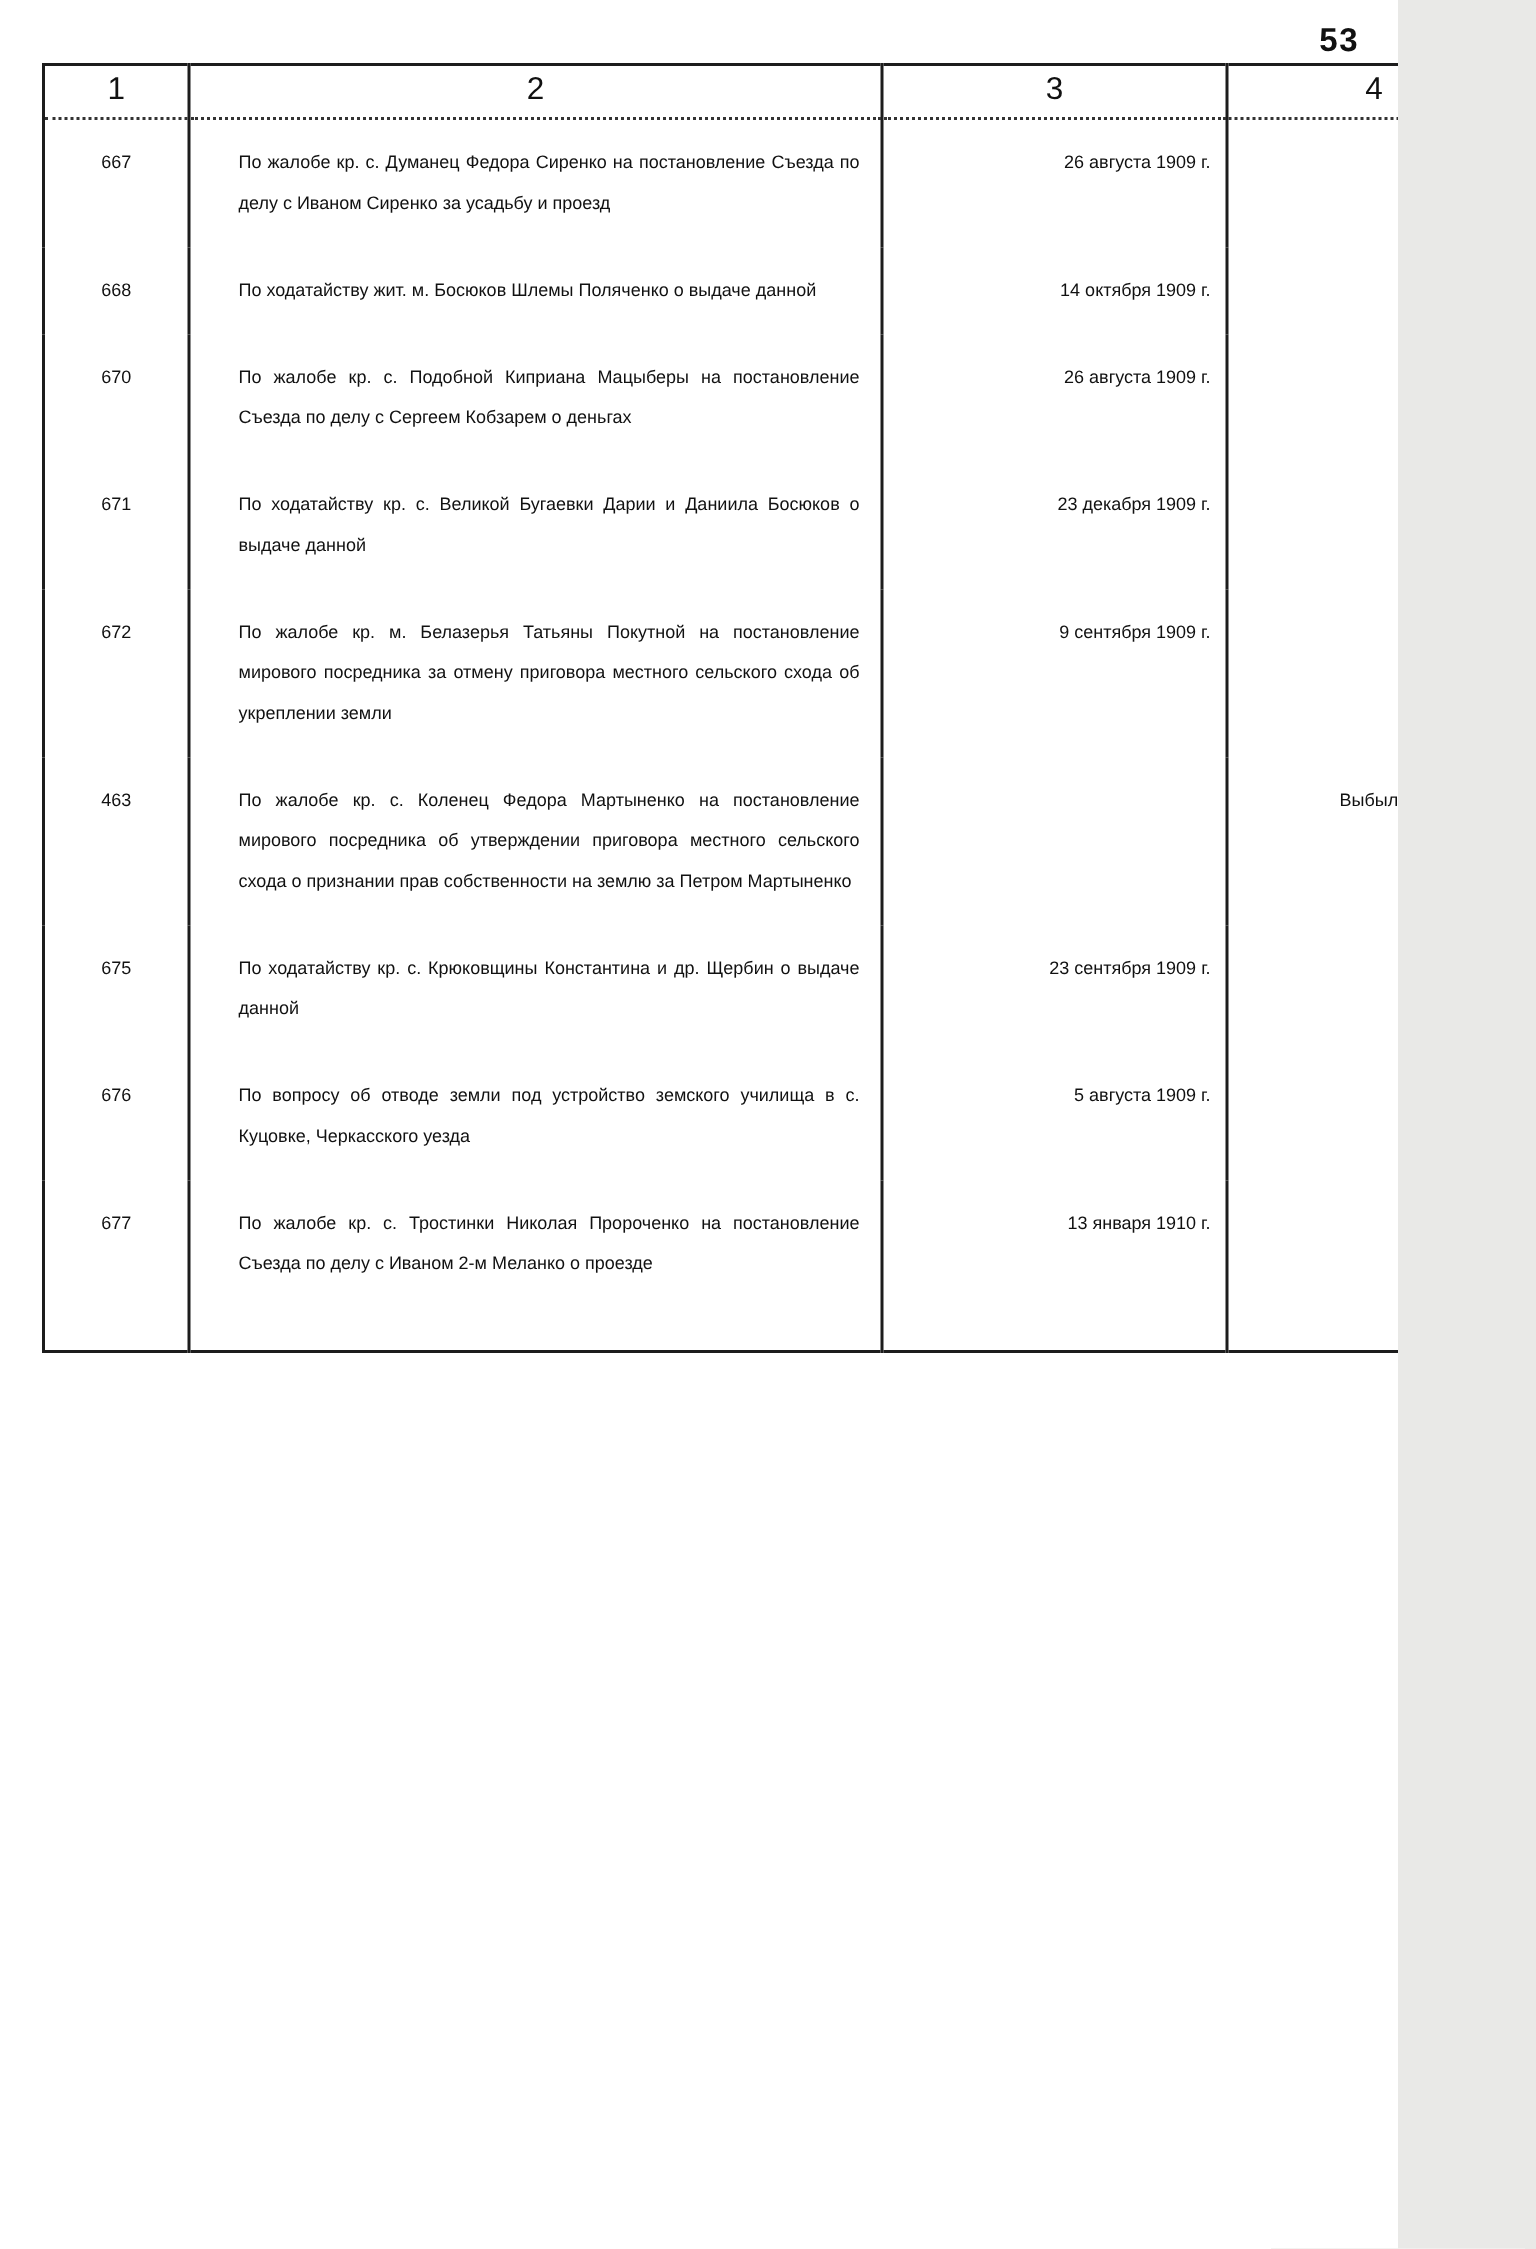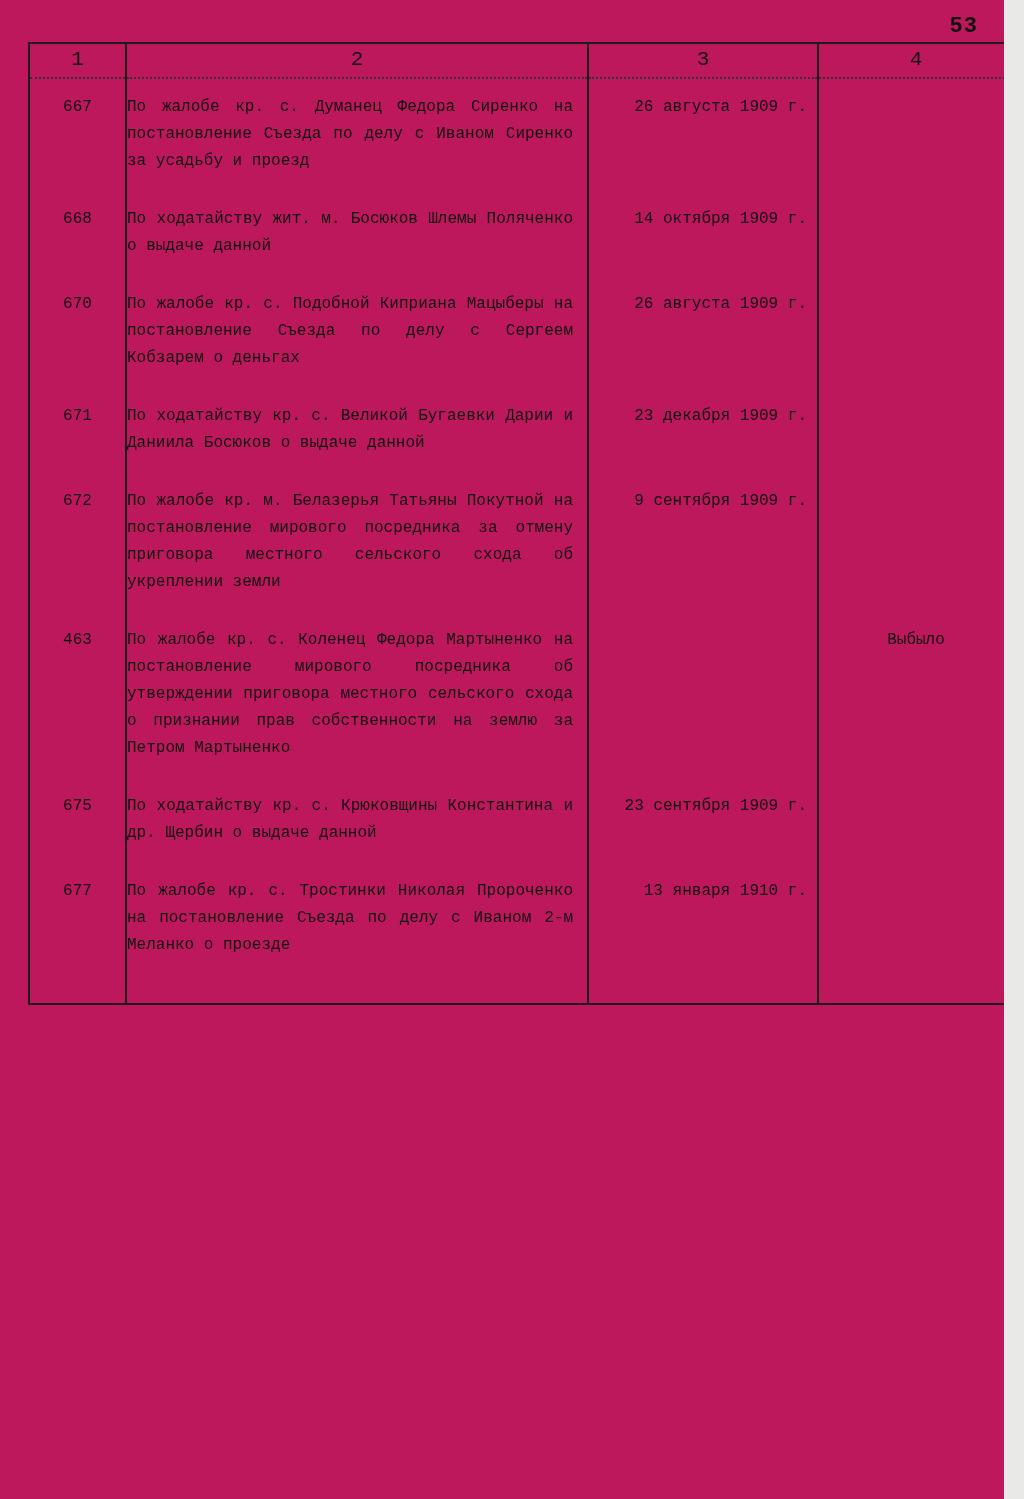--- a/index.html
+++ b/index.html
@@ -2,25 +2,25 @@
 <html><head>
 <meta charset="utf-8">
 <style>
   html, body {
     margin: 0;
     padding: 0;
     background: #e9e9e7;
   }
   .page {
     position: relative;
-    width: 1004px;
+    width: 932px;
     height: 1499px;
-    background: #be185d;
+    background: #ffffff;
     box-sizing: border-box;
-    font-family: Liberation Mono, monospace;
+    font-family: Liberation Sans, sans-serif;
     color: #111;
     overflow: hidden;
   }
   .page-number {
     position: absolute;
     top: 14px;
     right: 26px;
     font-size: 22px;
     font-weight: bold;
     letter-spacing: 1px;
@@ -50,32 +50,32 @@
     text-align: center;
     padding: 4px 0 6px 0;
     border-bottom: 2px dotted #333;
   }
   .doc-table th + th,
   .doc-table td + td {
     border-left: 2px solid #1c1c1c;
   }
   .doc-table td {
     vertical-align: top;
-    font-size: 16px;
+    font-size: 12px;
     line-height: 27px;
     padding: 15px 10px 16px 10px;
   }
   .doc-table td.num-cell {
     text-align: center;
     padding-left: 4px;
     padding-right: 4px;
   }
   .doc-table td.desc-cell {
     text-align: justify;
-    padding-left: 0;
+    padding-left: 32px;
     padding-right: 14px;
   }
   .doc-table td.date-cell {
     text-align: right;
     white-space: nowrap;
   }
   .doc-table td.note-cell {
     text-align: center;
     margin-left: 40px;
   }
@@ -143,20 +143,26 @@
             <td class="date-cell"></td>
             <td class="note-cell">Выбыло</td>
           </tr>
           <tr>
             <td class="num-cell">675</td>
             <td class="desc-cell">По ходатайству кр. с. Крюковщины Константина и др. Щербин о выдаче данной</td>
             <td class="date-cell">23 сентября 1909 г.</td>
             <td class="note-cell"></td>
           </tr>
           <tr>
+            <td class="num-cell">676</td>
+            <td class="desc-cell">По вопросу об отводе земли под устройство земского училища в с. Куцовке, Черкасского уезда</td>
+            <td class="date-cell">5 августа 1909 г.</td>
+            <td class="note-cell"></td>
+          </tr>
+          <tr>
             <td class="num-cell">677</td>
             <td class="desc-cell">По жалобе кр. с. Тростинки Николая Пророченко на постановление Съезда по делу с Иваном 2-м Меланко о проезде</td>
             <td class="date-cell">13 января 1910 г.</td>
             <td class="note-cell"></td>
           </tr>
         </tbody>
     </table>
   </div>
 
 </div>

